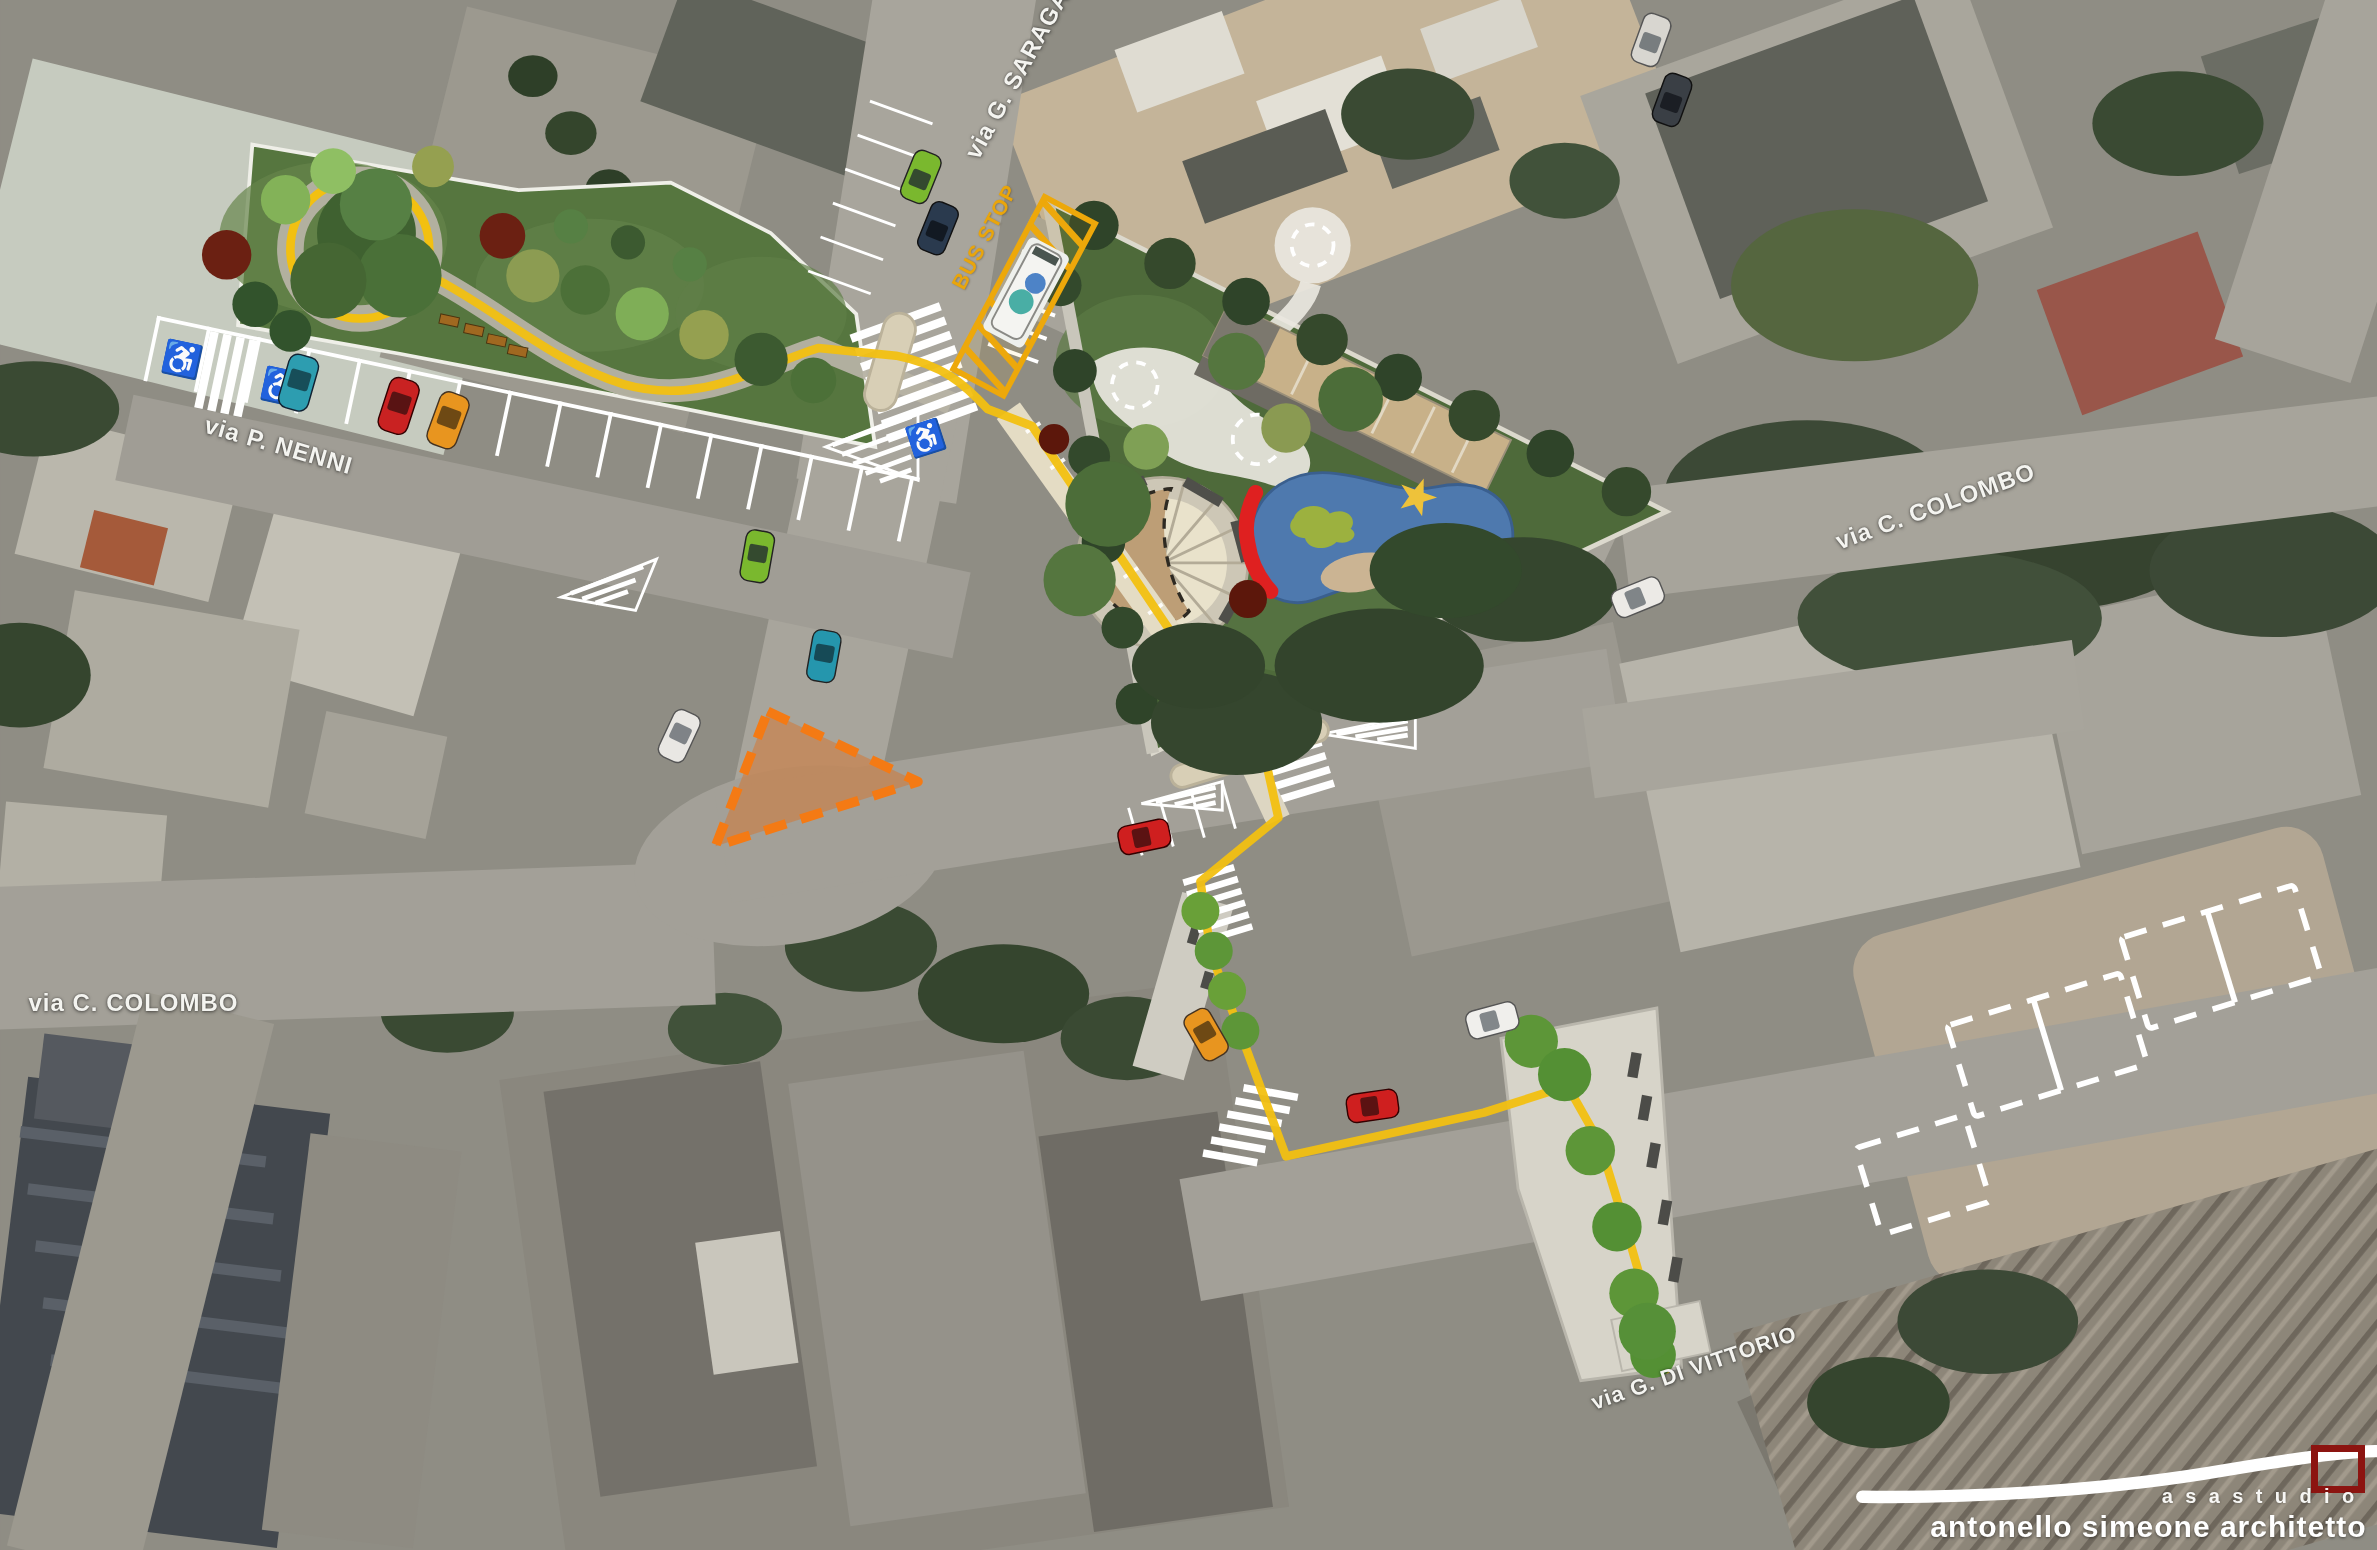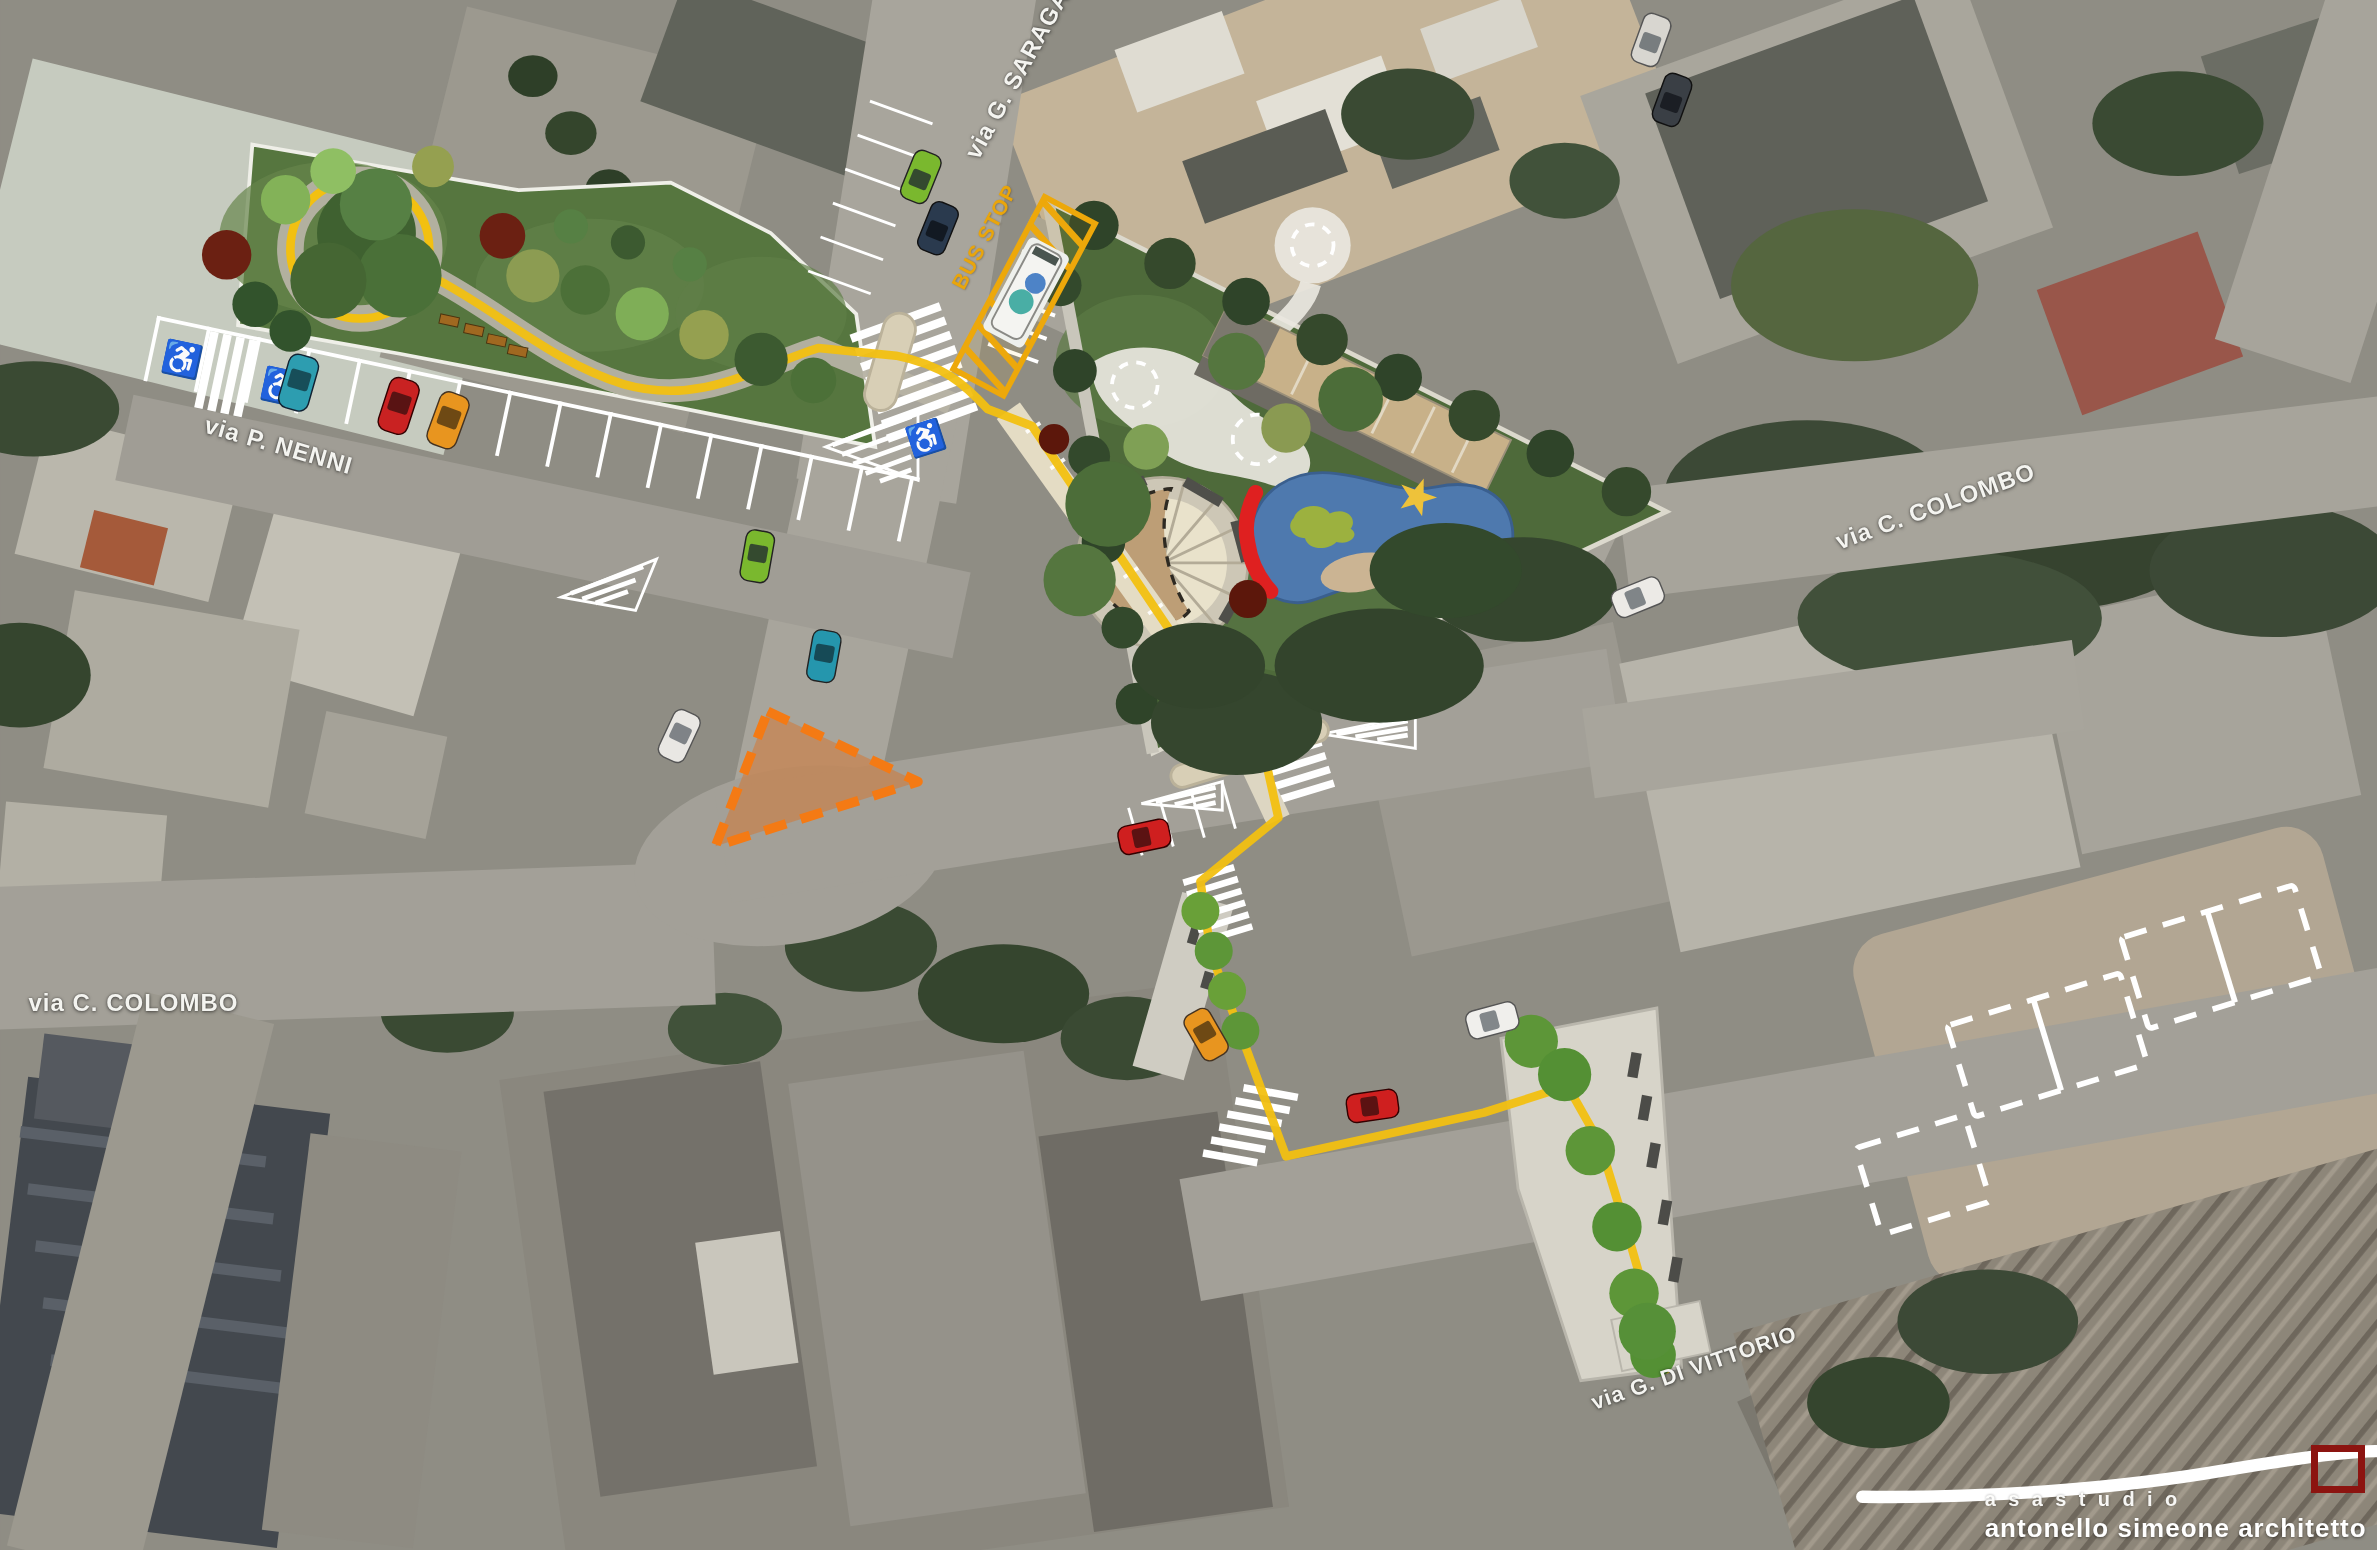--- a/index.html
+++ b/index.html
@@ -12,28 +12,28 @@
     position:absolute;color:#f4f4f0;font-weight:bold;font-size:24px;
     letter-spacing:1px;white-space:nowrap;transform-origin:left top;
     text-shadow:0 1px 3.8px rgba(0,0,0,.55), 0 0 1.9px rgba(0,0,0,.35);
   }
   .busstop-label{
     position:absolute;color:#e9a50b;font-weight:bold;font-size:21px;
     letter-spacing:1px;white-space:nowrap;transform-origin:left top;
     text-shadow:0 1px 1.9px rgba(60,40,0,.35);
   }
   #logo{
-    position:absolute;right:11.4px;bottom:5.7px;color:#fff;margin-left:24px;
+    position:absolute;right:11.4px;bottom:5.7px;text-align:right;color:#fff;margin-left:24px;
   }
   #logo .studio{
     font-size:20px;font-weight:bold;letter-spacing:12.4px;color:#fdfdfb;
     text-shadow:0 0 2.9px rgba(0,0,0,.4);opacity:.95;
   }
   #logo .architect{
-    font-size:26px;font-weight:bold;letter-spacing:1px;color:#ffffff;
+    font-size:30px;font-weight:bold;letter-spacing:1px;color:#ffffff;
     text-shadow:0 1px 2.9px rgba(0,0,0,.5);margin-top:1.9px;
   }
   #logo-square{
     position:absolute;right:13.3px;bottom:57px;width:40px;height:34px;
     border:7.6px solid #8c1410;background:transparent;
   }
 </style>
 </head>
 <body>
 

